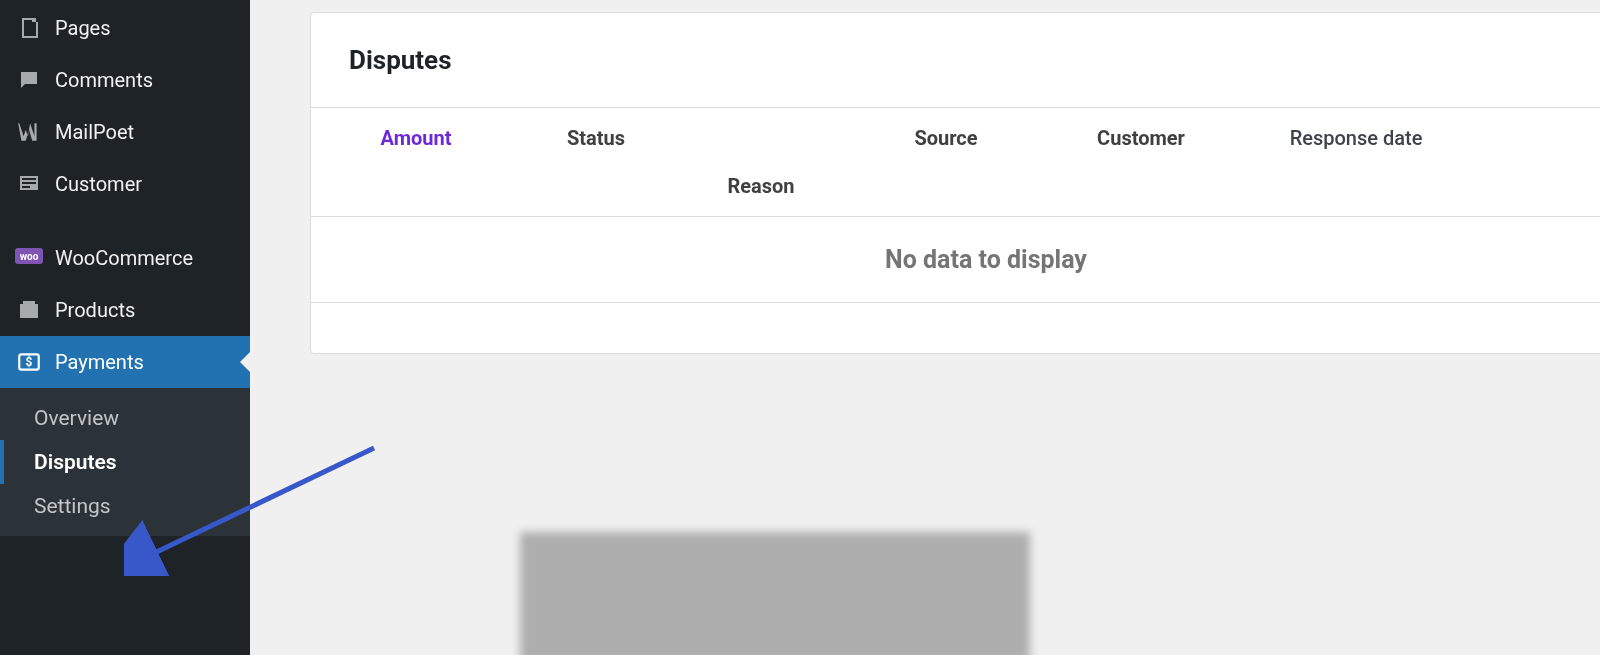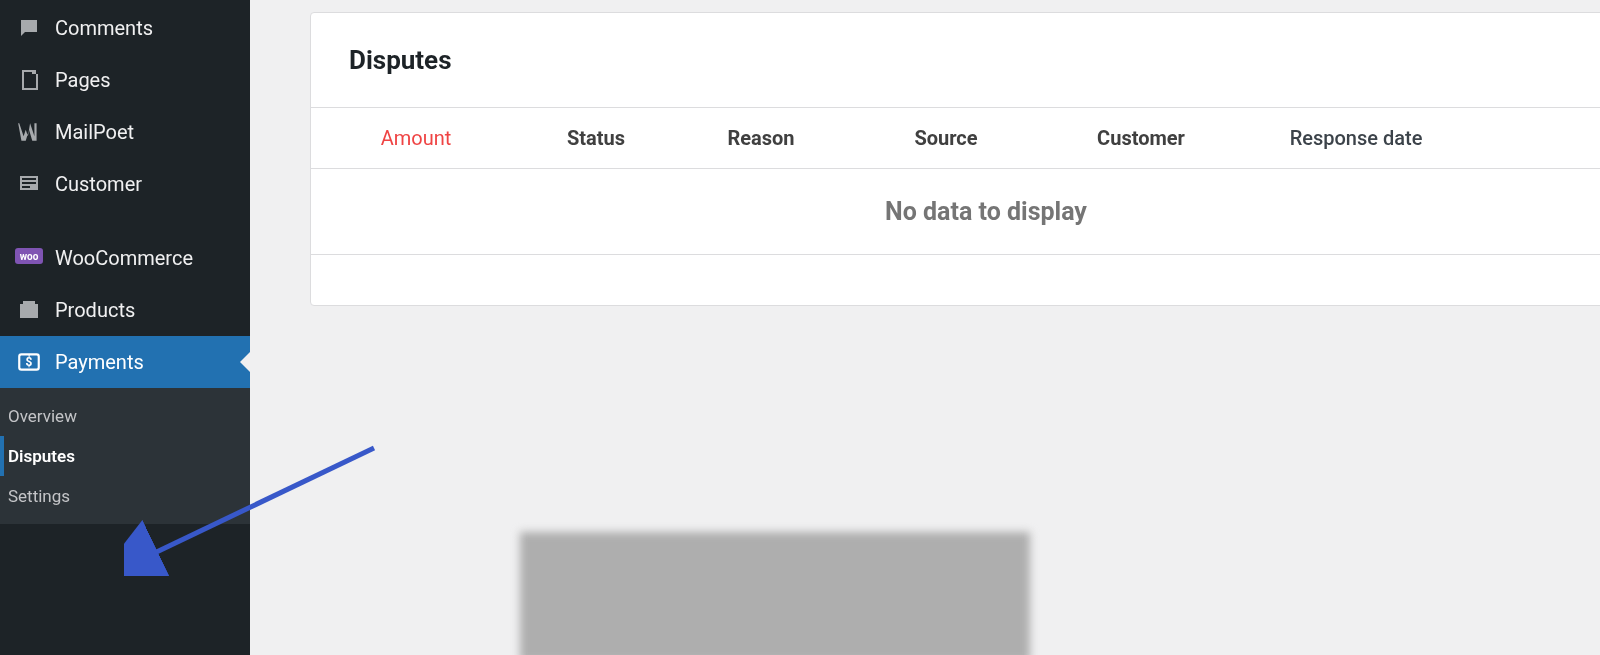--- a/index.html
+++ b/index.html
@@ -58,22 +58,22 @@
       border-right: 10px solid #f0f0f1;
     }
     .nav-spacer {
       height: 22px;
     }
     .sub-items {
       background: #2c3338;
       padding: 8px 0;
     }
     .sub-item {
-      padding: 10px 0 10px 4px;
-      font-size: 17px;
+      padding: 10px 0 10px 30px;
+      font-size: 21px;
       color: #c3c4c7;
       cursor: pointer;
       border-left: 4px solid transparent;
     }
     .sub-item.current {
       color: #fff;
       font-weight: 600;
       border-left: 4px solid #2271b1;
     }
     .content {
@@ -127,23 +127,23 @@
       min-width: 1350px;
       padding: 18px 0;
     }
     .th {
       font-size: 20px;
       font-weight: 700;
       color: #404040;
       text-align: center;
       flex-shrink: 0;
     }
-    .th.amount { width: 210px; font-weight: 400; color: #ef4444; }
+    .th.amount { width: 210px; font-weight: 700; color: #6d28d9; }
     .th.status { width: 150px; }
-    .th.reason { width: 180px; }
+    .th.reason { width: 180px; margin-top: 48px; }
     .th.source { width: 190px; }
     .th.order { width: 190px; }
     .th.customer { width: 200px; }
     .th.response { width: 230px; font-weight: 500; color: #3c434a; }
     .table-body {
       text-align: center;
       padding: 28px 0;
       font-size: 25px;
       font-weight: 700;
       color: #757575;
@@ -169,32 +169,32 @@
       filter: blur(4px);
     }
   </style>
 </head>
 <body>
 
 <div class="sidebar">
   <div class="nav-item">
     <span class="icon">
       <svg width="24" height="24" viewBox="0 0 24 24" fill="currentColor">
+          <path d="M5 2h10v2H7v16h12V6h2v16H5V2zm14 0h-4v4h4V2z"></path>
+        </svg>
+    </span>
+    <span>Pages</span>
+  </div>
+  <div class="nav-item">
+    <span class="icon">
+      <svg width="24" height="24" viewBox="0 0 24 24" fill="currentColor">
           <path d="M4 4h16v12H8l-4 4V4z"></path>
         </svg>
     </span>
     <span>Comments</span>
-  </div>
-  <div class="nav-item">
-    <span class="icon">
-      <svg width="24" height="24" viewBox="0 0 24 24" fill="currentColor">
-          <path d="M5 2h10v2H7v16h12V6h2v16H5V2zm14 0h-4v4h4V2z"></path>
-        </svg>
-    </span>
-    <span>Pages</span>
   </div>
   <div class="nav-item">
     <span class="icon">
       <svg width="26" height="26" viewBox="0 0 24 24" fill="currentColor">
           <path d="M3 4l4 12 2-6 2 6 2-12 4 12V4h2v16h-4L12 10l-3 10H5L2 4h1z"></path>
         </svg>
     </span>
     <span>MailPoet</span>
   </div>
   <div class="nav-item">

